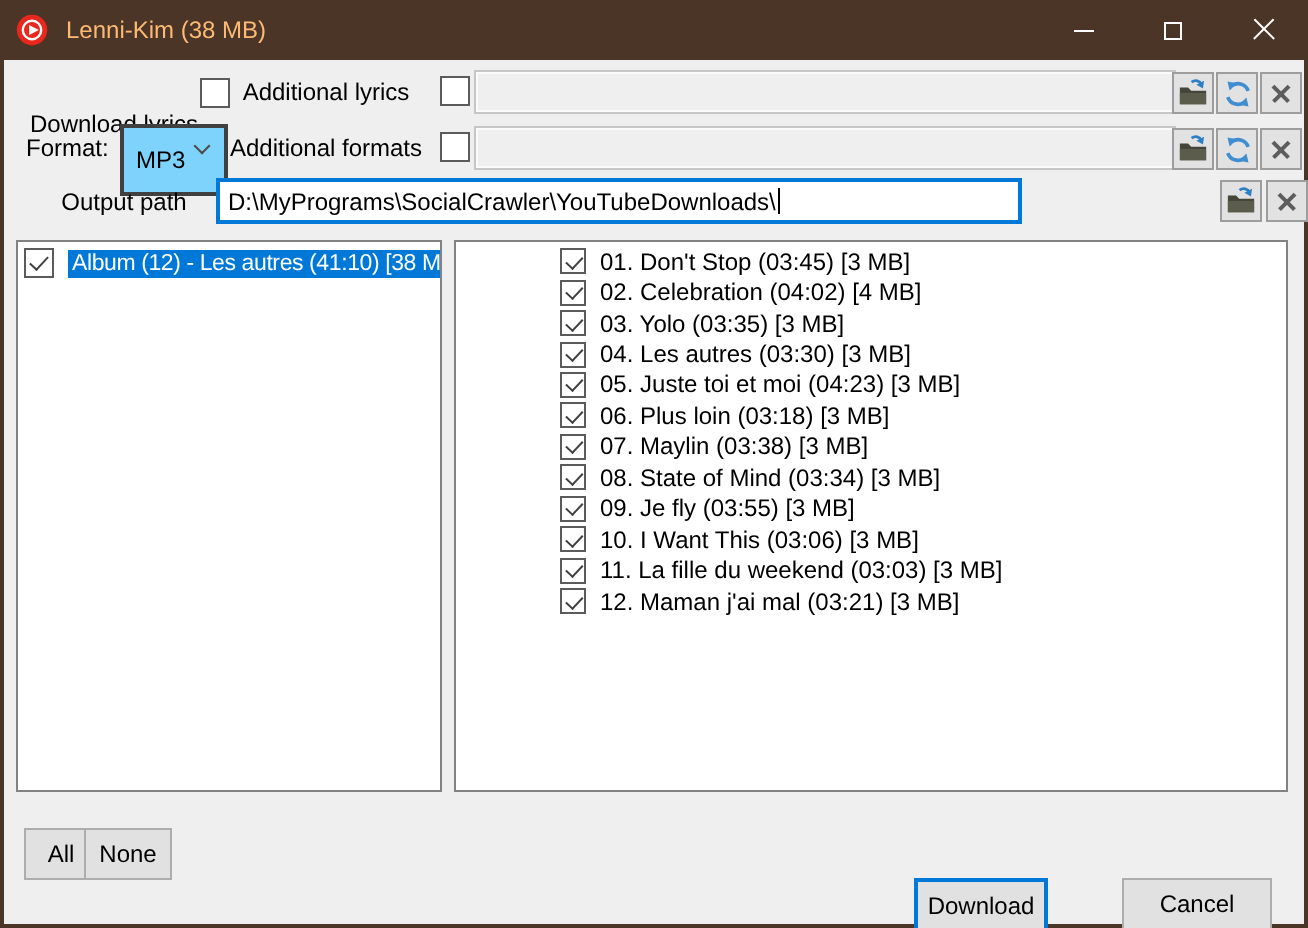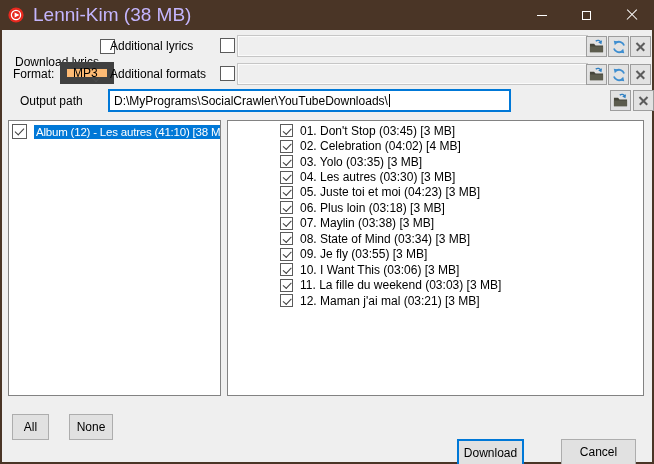--- a/index.html
+++ b/index.html
@@ -13,68 +13,68 @@
   *{box-sizing:border-box;}
   .window{
     position:relative;width:654px;height:464px;background:var(--client);
     font-family:"Liberation Sans",sans-serif;font-size:12px;color:#000;
     box-shadow:inset 0 0 0 2px var(--titlebar);overflow:hidden;
   }
   
   .titlebar{position:absolute;left:0;top:0;width:654px;height:30px;background:var(--titlebar);
     display:flex;align-items:center;}
   .app-icon{margin-left:8px;width:16px;height:16px;flex:none;}
-  .title-text{color:#c4b5fd;font-size:19px;margin-left:9px;white-space:nowrap;}
+  .title-text{color:#fdba74;font-size:12px;margin-left:9px;white-space:nowrap;}
   .win-controls{position:absolute;right:0;top:0;height:30px;display:flex;}
   .win-btn{width:45px;height:30px;display:flex;align-items:center;justify-content:center;}
   .ic-min{width:10px;height:1px;background:#fff;}
   .ic-max{width:9px;height:9px;border:1px solid #fff;}
   .ic-x{position:relative;width:12px;height:12px;}
   .ic-x::before,.ic-x::after{content:"";position:absolute;left:-1px;top:5.3px;width:14px;height:1.4px;background:#fff;}
   .ic-x::before{transform:rotate(45deg);}
   .ic-x::after{transform:rotate(-45deg);}
   
   .lab{position:absolute;height:20px;line-height:20px;white-space:nowrap;}
-  .lab.r{text-align:left;}
+  .lab.r{text-align:center;}
   .cb{width:15px;height:15px;background:#fff;border:1px solid #5b5b5b;position:relative;flex:none;}
   .cb.checked::after{content:"";position:absolute;left:2px;top:3px;width:8px;height:4px;
     border-left:1.7px solid #3f3f3f;border-bottom:1.7px solid #3f3f3f;transform:rotate(-47deg);}
   .cb.small{width:13px;height:13px;}
   .cb.small.checked::after{left:1.5px;top:2.5px;width:7px;height:3.5px;}
   .tbox-dis{position:absolute;height:22px;background:#efefef;border:1px solid #c6c6c6;
     box-shadow:inset 0 0 0 1px #fbfbfb;}
   .tbtn{position:absolute;width:21px;height:21px;background:#e2e2e2;border:1px solid #9d9d9d;
     display:flex;align-items:center;justify-content:center;padding:0;}
   .xicon{position:relative;width:10px;height:10px;}
   .xicon::before,.xicon::after{content:"";position:absolute;left:-0.5px;top:4.3px;width:11px;height:1.6px;background:#5d5d5d;}
   .xicon::before{transform:rotate(45deg);}
   .xicon::after{transform:rotate(-45deg);}
-  .combo{position:absolute;left:60px;top:62px;width:54px;height:22px;background:#fdba74;
-    border:7px solid #404040;display:flex;align-items:center;padding-left:6px;}
+  .combo{position:absolute;left:60px;top:62px;width:54px;height:36px;background:#7dd3fc;
+    border:2px solid #404040;display:flex;align-items:center;padding-left:6px;}
   .chev{position:absolute;right:8px;top:6px;width:6px;height:6px;
     border-right:1.4px solid #4b4b4b;border-bottom:1.4px solid #4b4b4b;transform:rotate(45deg);}
   .outbox{position:absolute;left:108px;top:89px;width:403px;height:23px;background:#fff;
     border:2px solid var(--accent);display:flex;align-items:center;padding-left:4px;white-space:nowrap;overflow:hidden;}
   .caret{display:inline-block;width:1px;height:13px;background:#000;margin-left:1px;}
   
   .listbox{position:absolute;top:120px;height:276px;background:#fff;border:1px solid #828282;overflow:hidden;}
   #album-list{left:8px;width:213px;padding:2px 0 0 3px;}
   #track-list{left:227px;width:417px;padding:2px 0 0 5px;}
   .lrow{display:flex;align-items:center;}
   #album-list .lrow{height:17px;}
   #track-list .lrow{height:15.45px;padding-left:47px;}
   .lrow .lbl{margin-left:7px;white-space:nowrap;}
   #album-list .lbl{font-size:11.5px;letter-spacing:-0.2px;}
   .lrow.selected .lbl{background:var(--accent);color:#fff;padding:1px 2px;}
   
   .btn{position:absolute;background:var(--btnface);border:1px solid var(--btnborder);
     display:flex;align-items:center;justify-content:center;font-size:12px;padding:12px;}
   .btn.default{border:2px solid var(--accent);}
   #btn-all{left:12px;top:414px;width:37px;height:22px;}
-  #btn-none{left:69px;top:414px;width:44px;height:22px;}
+  #btn-none{left:42px;top:414px;width:44px;height:22px;}
   #btn-download{left:457px;top:439px;width:67px;height:23px;}
   #btn-cancel{left:561px;top:439px;width:75px;height:23px;text-align:center;}
   
   #dl-label{left:15px;top:36px;margin-top:16px;}
   #dl-cb{position:absolute;left:100px;top:39px;}
   #al-label{left:110px;top:36px;width:106px;}
   #al-cb{position:absolute;left:220px;top:38px;}
   #al-input{left:237px;top:35px;width:351px;}
   #fmt-label{left:13px;top:64px;}
   #af-label{left:110px;top:64px;width:106px;}

